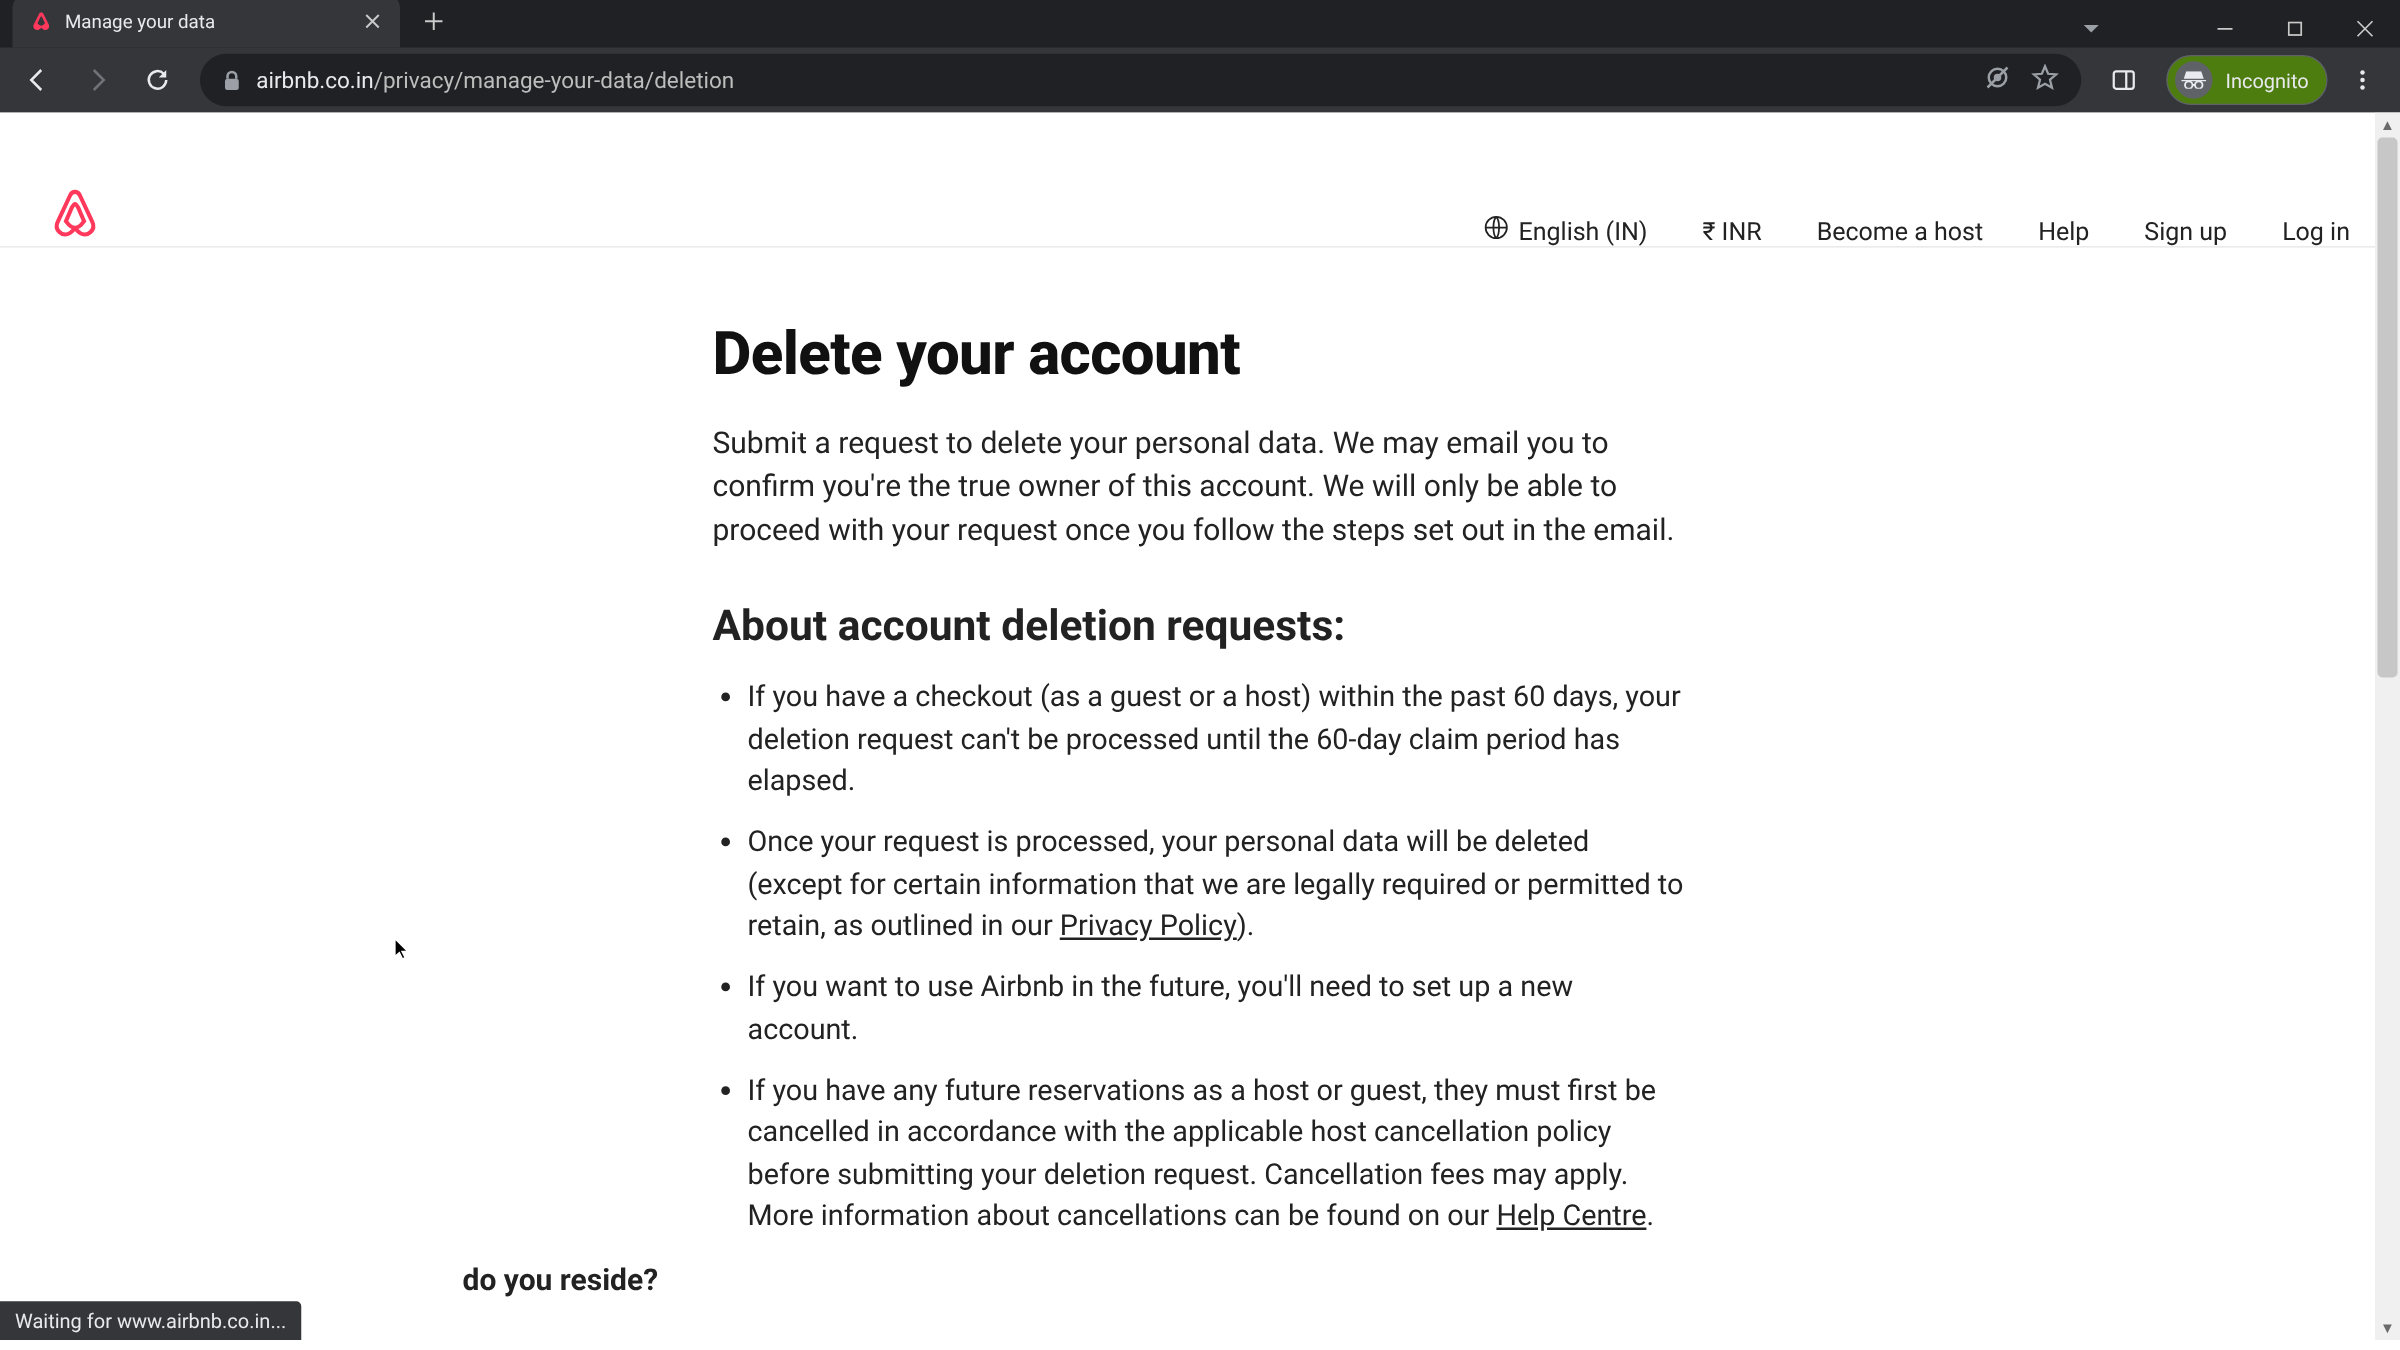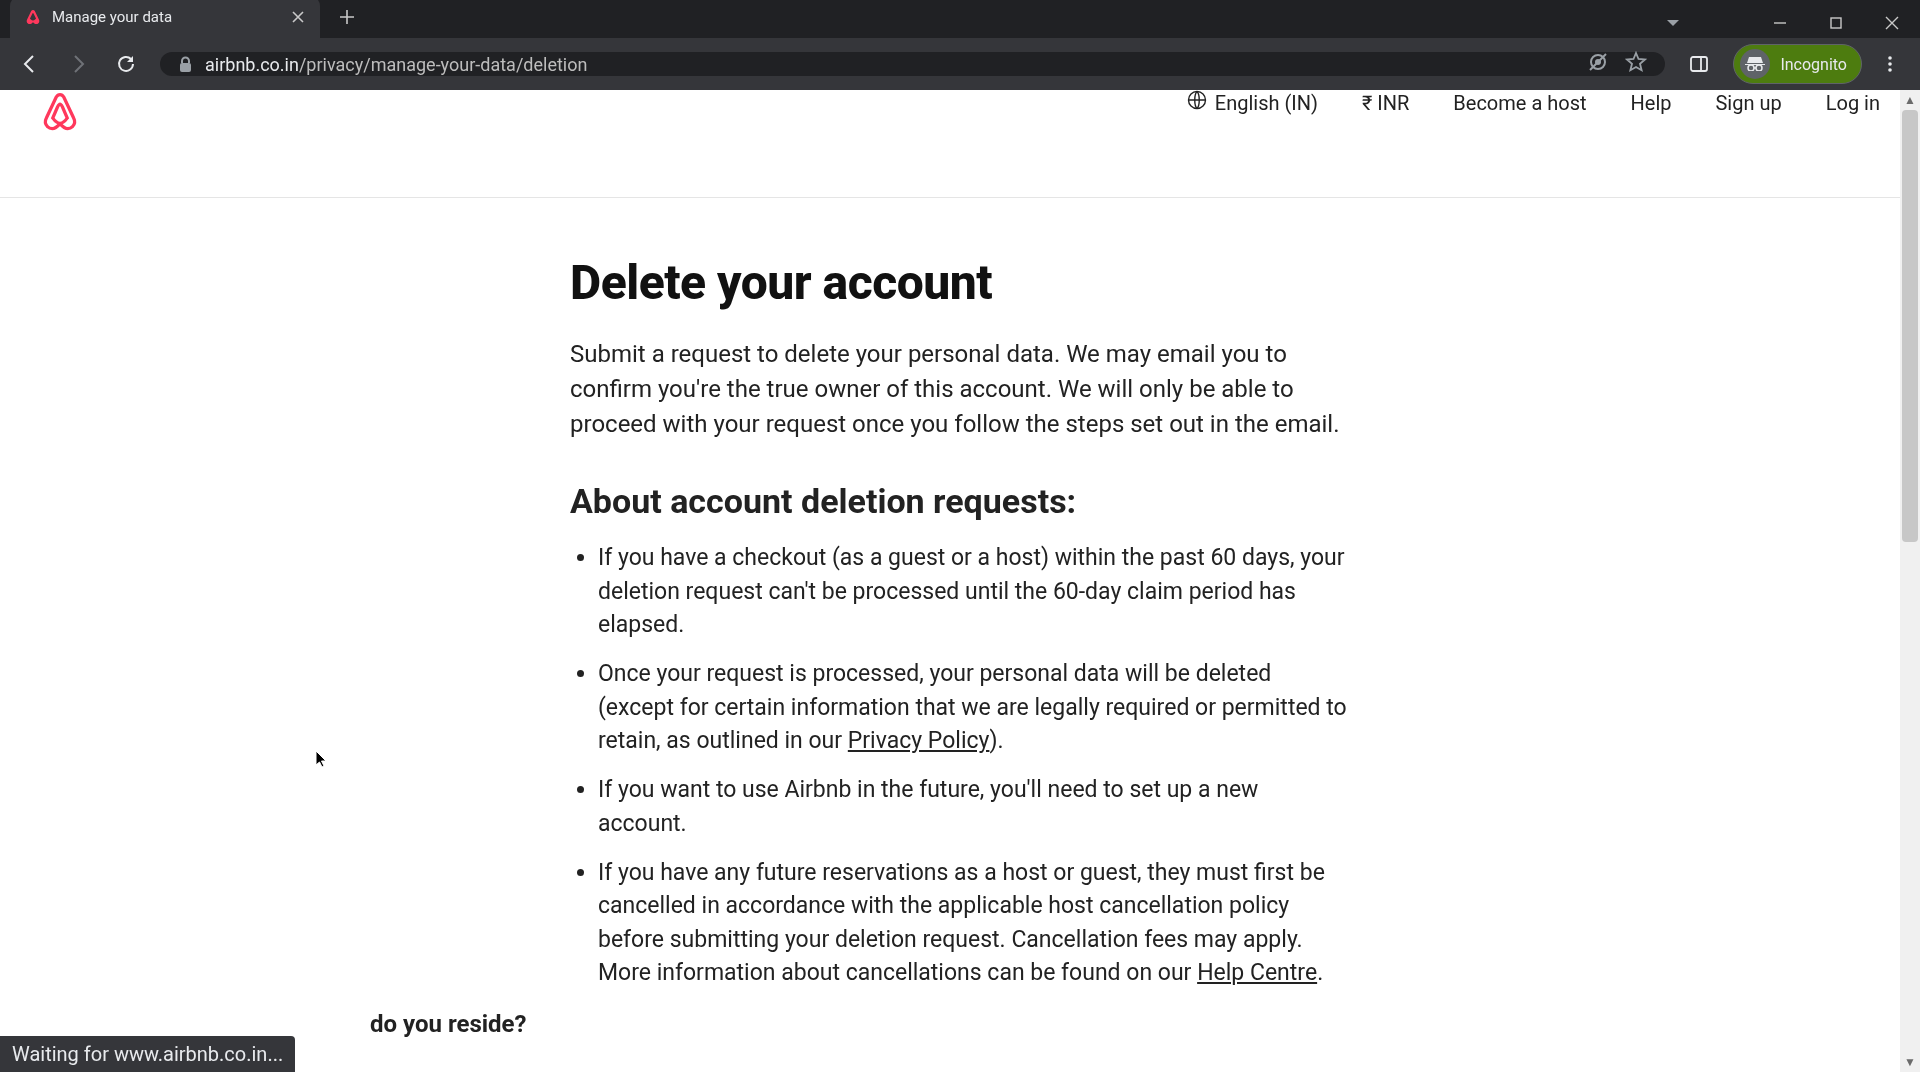--- a/index.html
+++ b/index.html
@@ -13,45 +13,45 @@
   .tab .title { flex: 1; white-space: nowrap; overflow: hidden; text-overflow: ellipsis; }
   .tab .close { width: 16px; height: 16px; display:flex; align-items:center; justify-content:center; cursor:pointer; border-radius:50%; }
   .new-tab { width: 34px; height: 34px; margin-left: 10px; margin-bottom: 4px; display:flex; align-items:center; justify-content:center; cursor:pointer; color:#9aa0a6; border-radius:50%; }
   .window-controls { position: absolute; right: 0; top: 0; display:flex; height:46px; align-items:center; }
   .window-controls .wc { width: 56px; height: 40px; display:flex; align-items:center; justify-content:center; color:#c9c9c9; cursor:pointer; }
   .tabs-dropdown { position:absolute; right: 230px; top: 6px; color:#9aa0a6; cursor:pointer; width:34px; height:34px; display:flex; align-items:center; justify-content:center; }
   
   .addr-row { background:#35363a; height: 52px; display:flex; align-items:center; padding: 0 10px; gap: 8px; }
   .nav-btn { width: 40px; height: 40px; display:flex; align-items:center; justify-content:center; color:#9aa0a6; cursor:pointer; border-radius:50%; }
   .nav-btn.enabled { color:#e8eaed; }
-  .omnibox { flex:1; background:#202124; height: 24px; border-radius: 30px; display:flex; align-items:center; padding: 0 18px; gap: 12px; color:#e8eaed; margin: 0 6px; }
+  .omnibox { flex:1; background:#202124; height: 42px; border-radius: 30px; display:flex; align-items:center; padding: 0 18px; gap: 12px; color:#e8eaed; margin: 0 6px; }
   .lock { color:#9aa0a6; display:flex; align-items:center; }
   .url { font-size: 18px; color:#bdbdbd; white-space:nowrap; }
   .url .host { color:#e8eaed; }
   .omni-right { margin-left:auto; display:flex; align-items:center; gap: 16px; }
   .profile-pill { display:flex; align-items:center; gap:10px; background:#4d7c0f; border:1px solid #5f6368; border-radius:30px; padding: 4px 14px 4px 6px; color:#e8eaed; font-size:16px; cursor:pointer; margin-left:6px;}
   .incog-circle { width:30px; height:30px; border-radius:50%; background:#5f6368; display:flex; align-items:center; justify-content:center; }
   
   
   .page-wrap { position:relative; background:#fff; height: calc(1080px - 46px - 52px); overflow:hidden; }
-  .site-header { height: 108px; border-bottom: 1px solid #e5e5e5; display:flex; align-items:flex-start; padding: 0 40px; }
+  .site-header { height: 108px; border-bottom: 1px solid #e5e5e5; display:flex; align-items:flex-end; padding: 0 40px; }
   .logo { color:#ff385c; }
   .header-nav { margin-left:auto; display:flex; align-items:center; gap: 44px; font-size: 20px; color:#222; }
   .header-nav .item { cursor:pointer; display:flex; align-items:center; gap:8px; }
   
   .content { max-width: 780px; margin: 0 auto; padding-top: 56px; color:#222; }
   h1.page-title { font-size: 48px; font-weight: 800; letter-spacing:-0.5px; margin-bottom: 26px; color:#111; }
   .intro { font-size: 24px; line-height: 1.45; color:#222; margin-bottom: 40px; }
   h2.sub { font-size: 34px; font-weight: 700; margin-bottom: 20px; }
   ul.points { list-style: disc; padding-left: 28px; }
   ul.points li { font-size: 23px; line-height: 1.45; margin-bottom: 16px; }
   .lnk { color:#222; text-decoration: underline; cursor:pointer; }
   .reside { font-size: 24px; font-weight:700; margin-top: 20px; }
   
-  .status-bar { position:absolute; left:0; bottom:0; background:#35363a; color:#e8eaed; font-size:20px; padding: 6px 12px; border-top-right-radius:4px; }
+  .status-bar { position:absolute; left:0; bottom:0; background:#35363a; color:#e8eaed; font-size:16px; padding: 6px 12px; border-top-right-radius:4px; }
   
   .vscroll { position:absolute; right:0; top:0; width:20px; height:100%; background:#f0f0f0; }
   .vthumb { position:absolute; right:2px; top:0; width:16px; height:44%; background:#c7c7c7; border-radius:4px; cursor:pointer; }
   .varrow { position:absolute; right:0; width:20px; height:20px; display:flex; align-items:center; justify-content:center; color:#6b6b6b; font-size:12px; cursor:pointer;}
   
   .cursor-dot { position:absolute; width:14px; height:20px; pointer-events:none; }
 </style>
 </head>
 <body>
 

